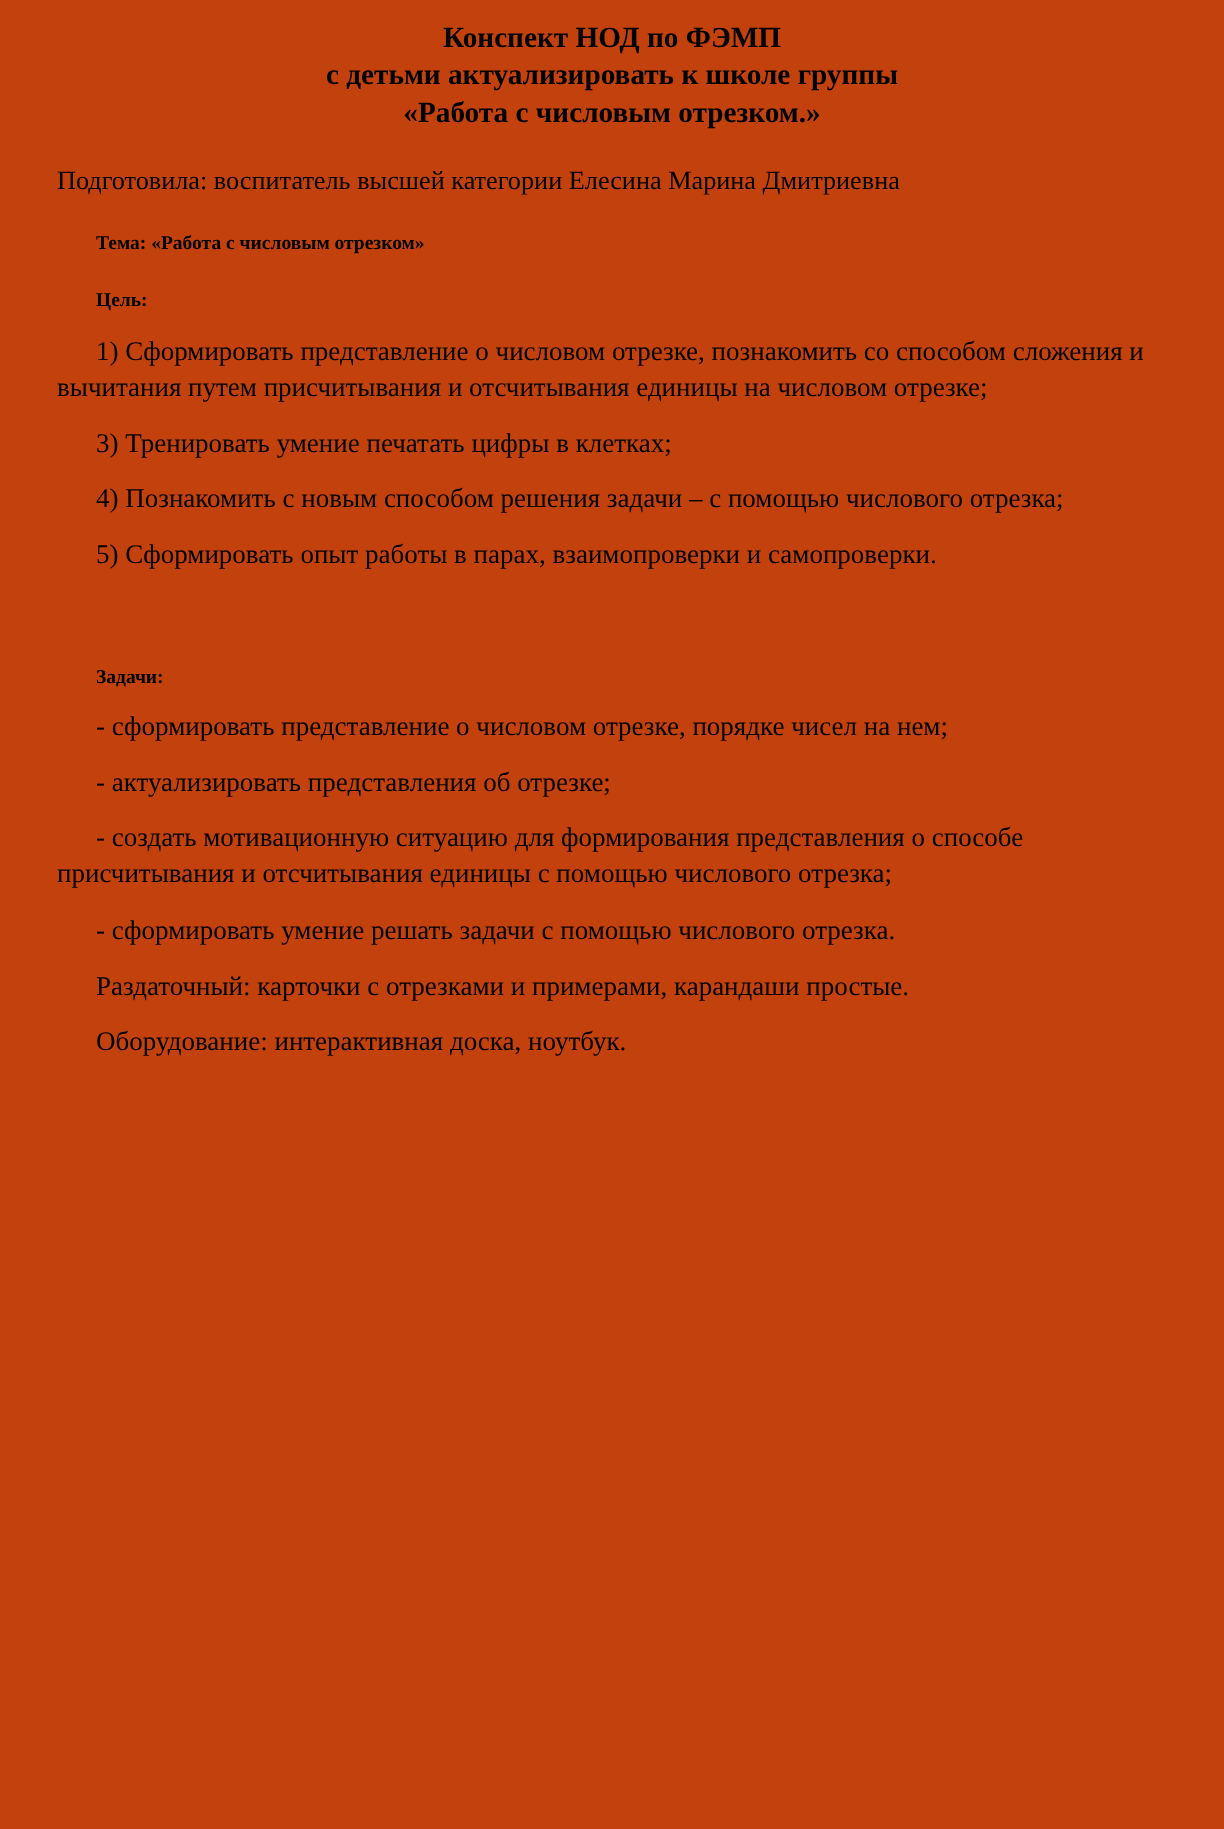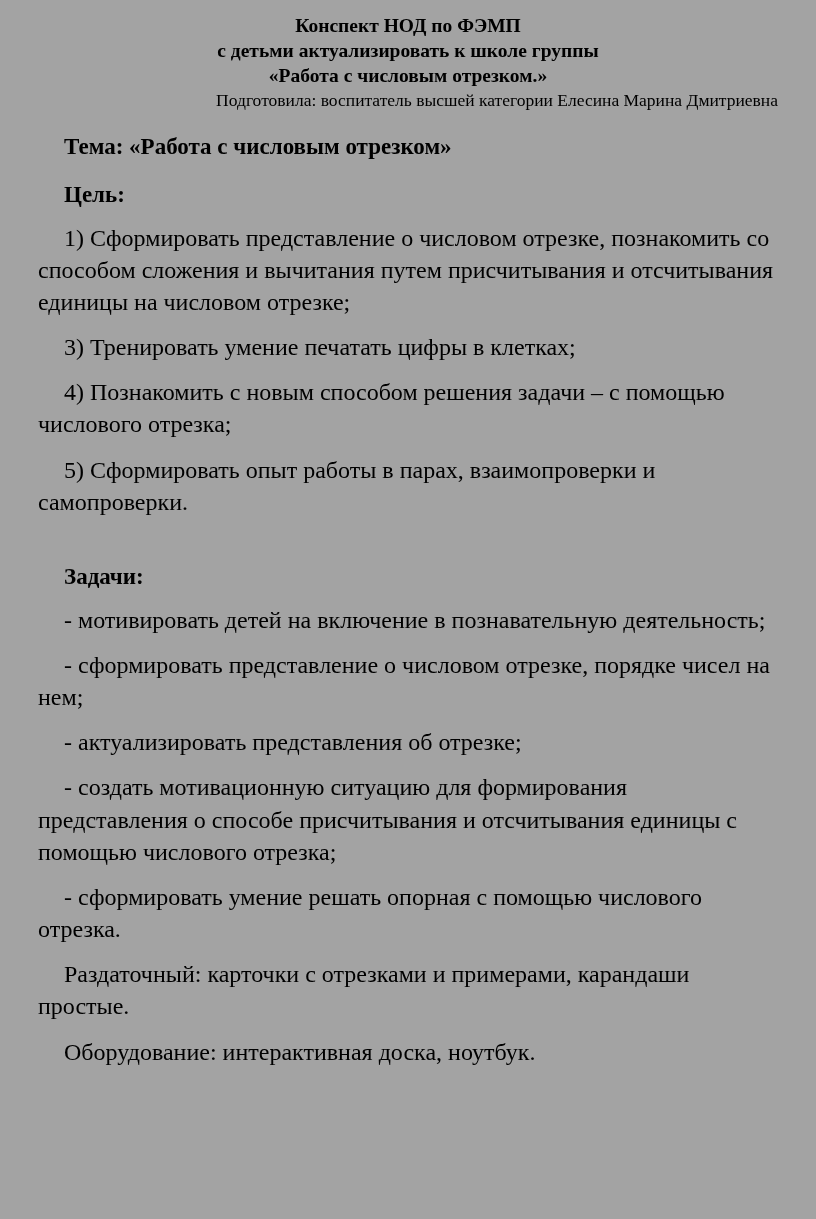--- a/index.html
+++ b/index.html
@@ -12,47 +12,48 @@
     min-height: 1219px;
     font-family: "Liberation Serif", "DejaVu Serif", serif;
     color: #000000;
     -webkit-font-smoothing: antialiased;
   }
   .page {
     width: 816px;
     min-height: 1219px;
     box-sizing: border-box;
     padding: 14px 38px 20px 38px;
-    background: #a3a3a3;
+    background: #c2410c;
   }
   .title-block {
     text-align: center;
     font-weight: bold;
     font-size: 19.5px;
     line-height: 1.28;
   }
   .title-line {
     display: block;
   }
   .subtitle {
-    text-align: right;
+    text-align: left;
     font-size: 17.5px;
+    margin-top: 20px;
     line-height: 1.3;
   }
   .section-head {
     font-weight: bold;
-    font-size: 23px;
+    font-size: 13px;
     margin-top: 22px;
     text-indent: 26px;
   }
   .section-head.tight {
-    margin-top: 20px;
+    margin-top: 36px;
   }
   p.body-par {
-    font-size: 24px;
+    font-size: 18px;
     line-height: 1.34;
     margin: 13px 0 0 0;
     text-indent: 26px;
     text-align: left;
   }
   p.body-par.first-after-head {
     margin-top: 14px;
   }
   .gap {
     height: 26px;
@@ -77,23 +78,22 @@
 
   <p class="body-par first-after-head">1) Сформировать представление о числовом отрезке, познакомить со способом сложения и вычитания путем присчитывания и отсчитывания единицы на числовом отрезке;</p>
   <p class="body-par">3) Тренировать умение печатать цифры в клетках;</p>
   <p class="body-par">4) Познакомить с новым способом решения задачи – с помощью числового отрезка;</p>
   <p class="body-par">5) Сформировать опыт работы в парах, взаимопроверки и самопроверки.</p>
 
   <div class="gap"></div>
 
   <div class="section-head tight">Задачи:</div>
 
-  <p class="body-par first-after-head">- мотивировать детей на включение в познавательную деятельность;</p>
   <p class="body-par">- сформировать представление о числовом отрезке, порядке чисел на нем;</p>
   <p class="body-par">- актуализировать представления об отрезке;</p>
   <p class="body-par">- создать мотивационную ситуацию для формирования представления о способе присчитывания и отсчитывания единицы с помощью числового отрезка;</p>
-  <p class="body-par">- сформировать умение решать опорная с помощью числового отрезка.</p>
+  <p class="body-par">- сформировать умение решать задачи с помощью числового отрезка.</p>
 
 
   <p class="body-par">Раздаточный: карточки с отрезками и примерами, карандаши простые.</p>
   <p class="body-par">Оборудование: интерактивная доска, ноутбук.</p>
 
 </div>
 
 </body></html>

